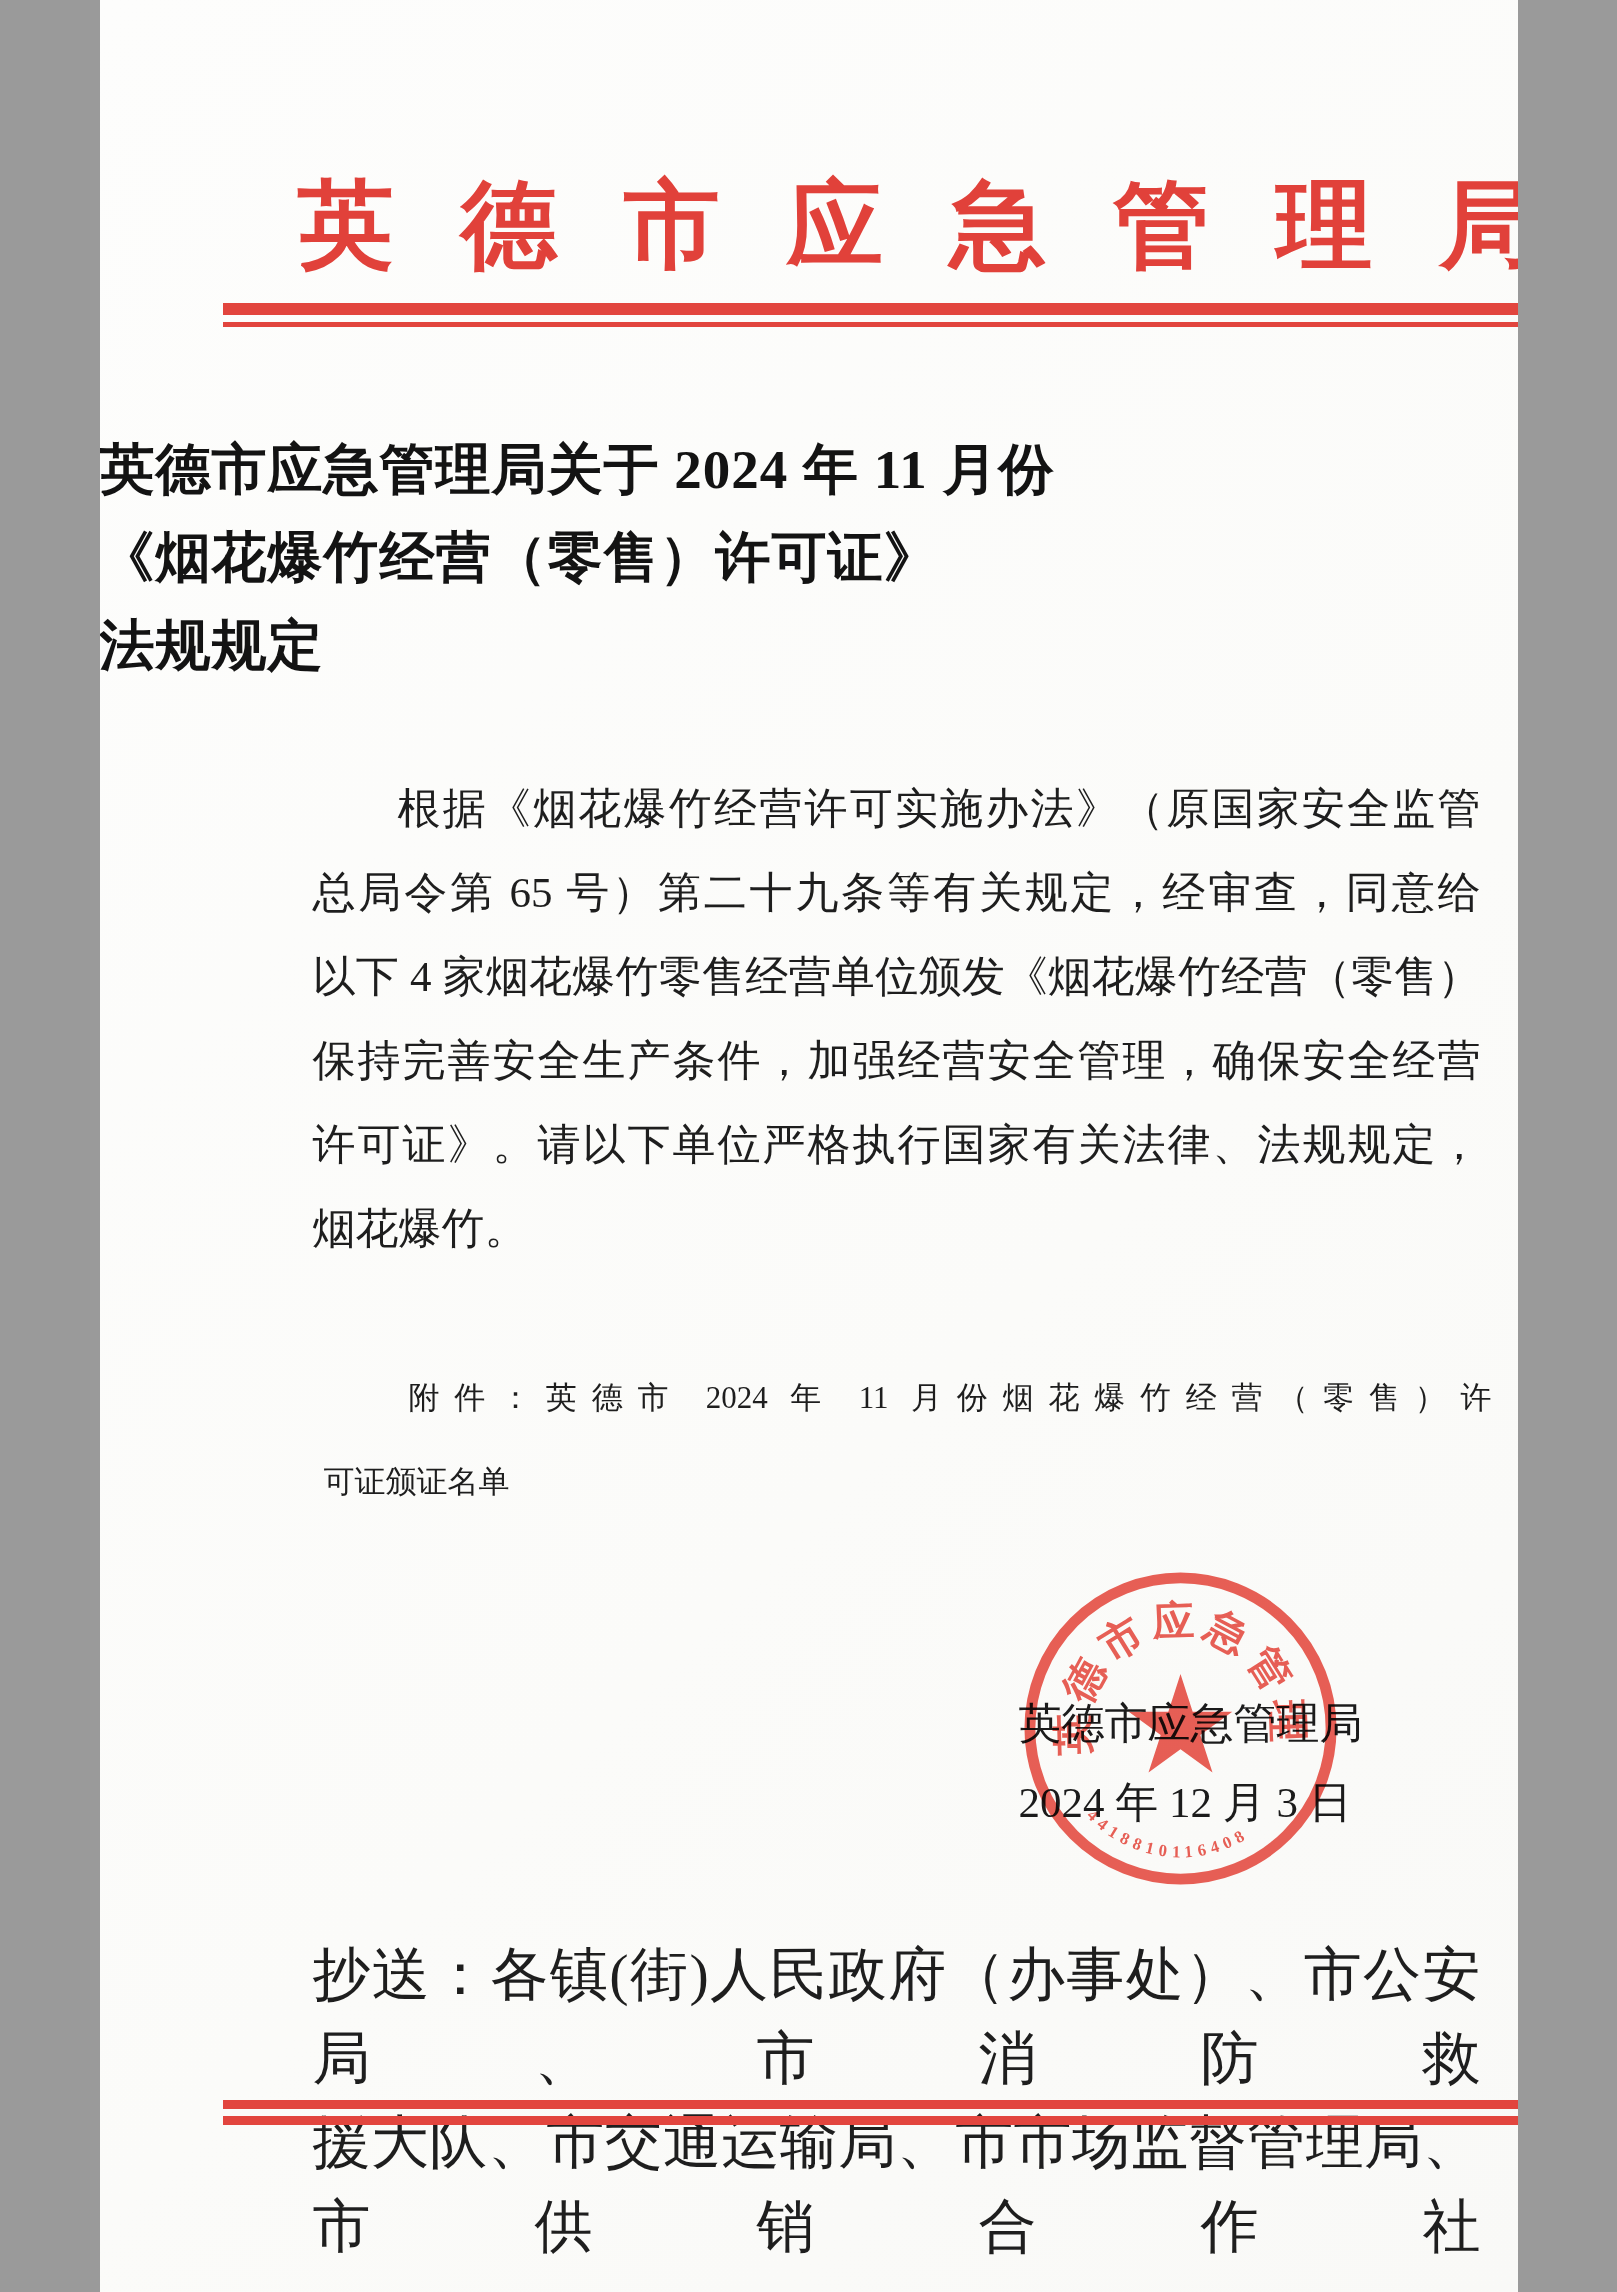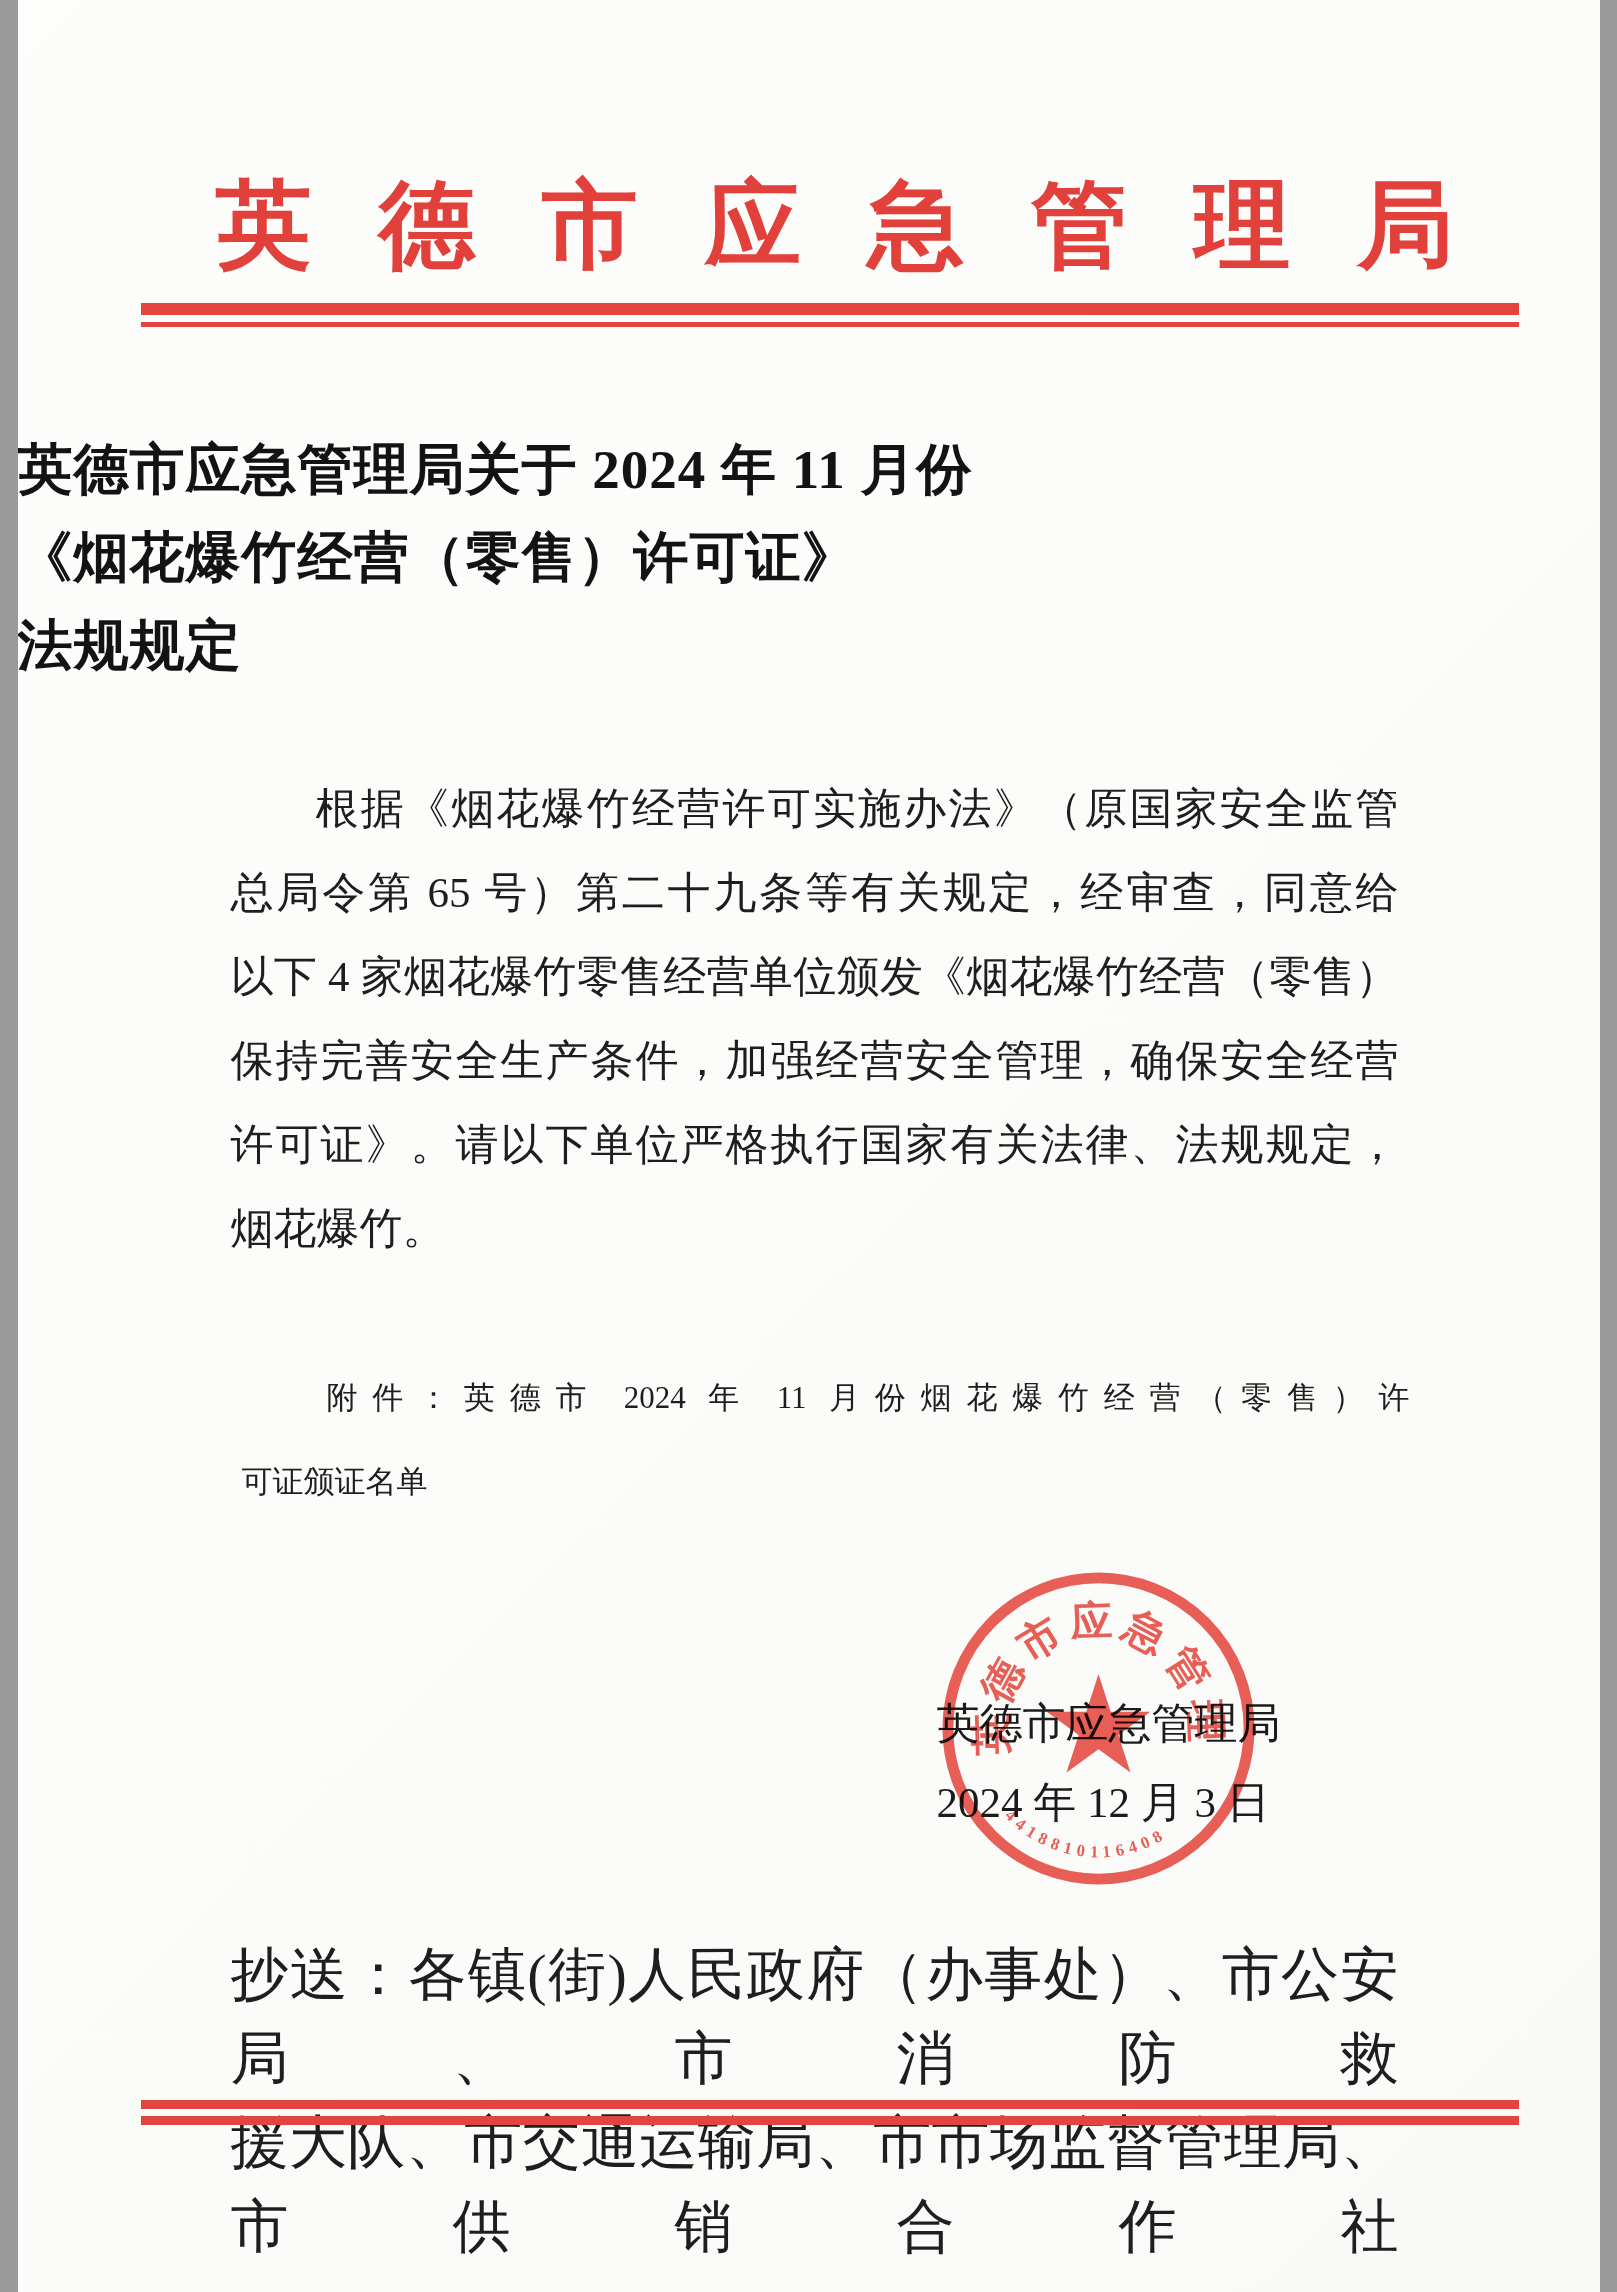--- a/index.html
+++ b/index.html
@@ -1,18 +1,18 @@
 <!DOCTYPE html>
 <html><head>
 <meta charset="utf-8">
 <style>
   html,body{margin:0;padding:0;background:#9a9a9a;}
   .page{
     position:relative;
-    width:1582px;height:2293px;
+    width:1418px;height:2293px;
     margin:0 auto;
     background:linear-gradient(135deg,#fdfdfc 0%,#fbfbf9 60%,#f9f9f7 100%);
     overflow:hidden;
     font-family:"Liberation Serif","DejaVu Serif",serif;
     color:#1f1f1f;
   }
   
   .masthead{
     position:absolute;left:198px;top:166px;width:1238px;
     font-size:96px;font-weight:700;line-height:1.25;

